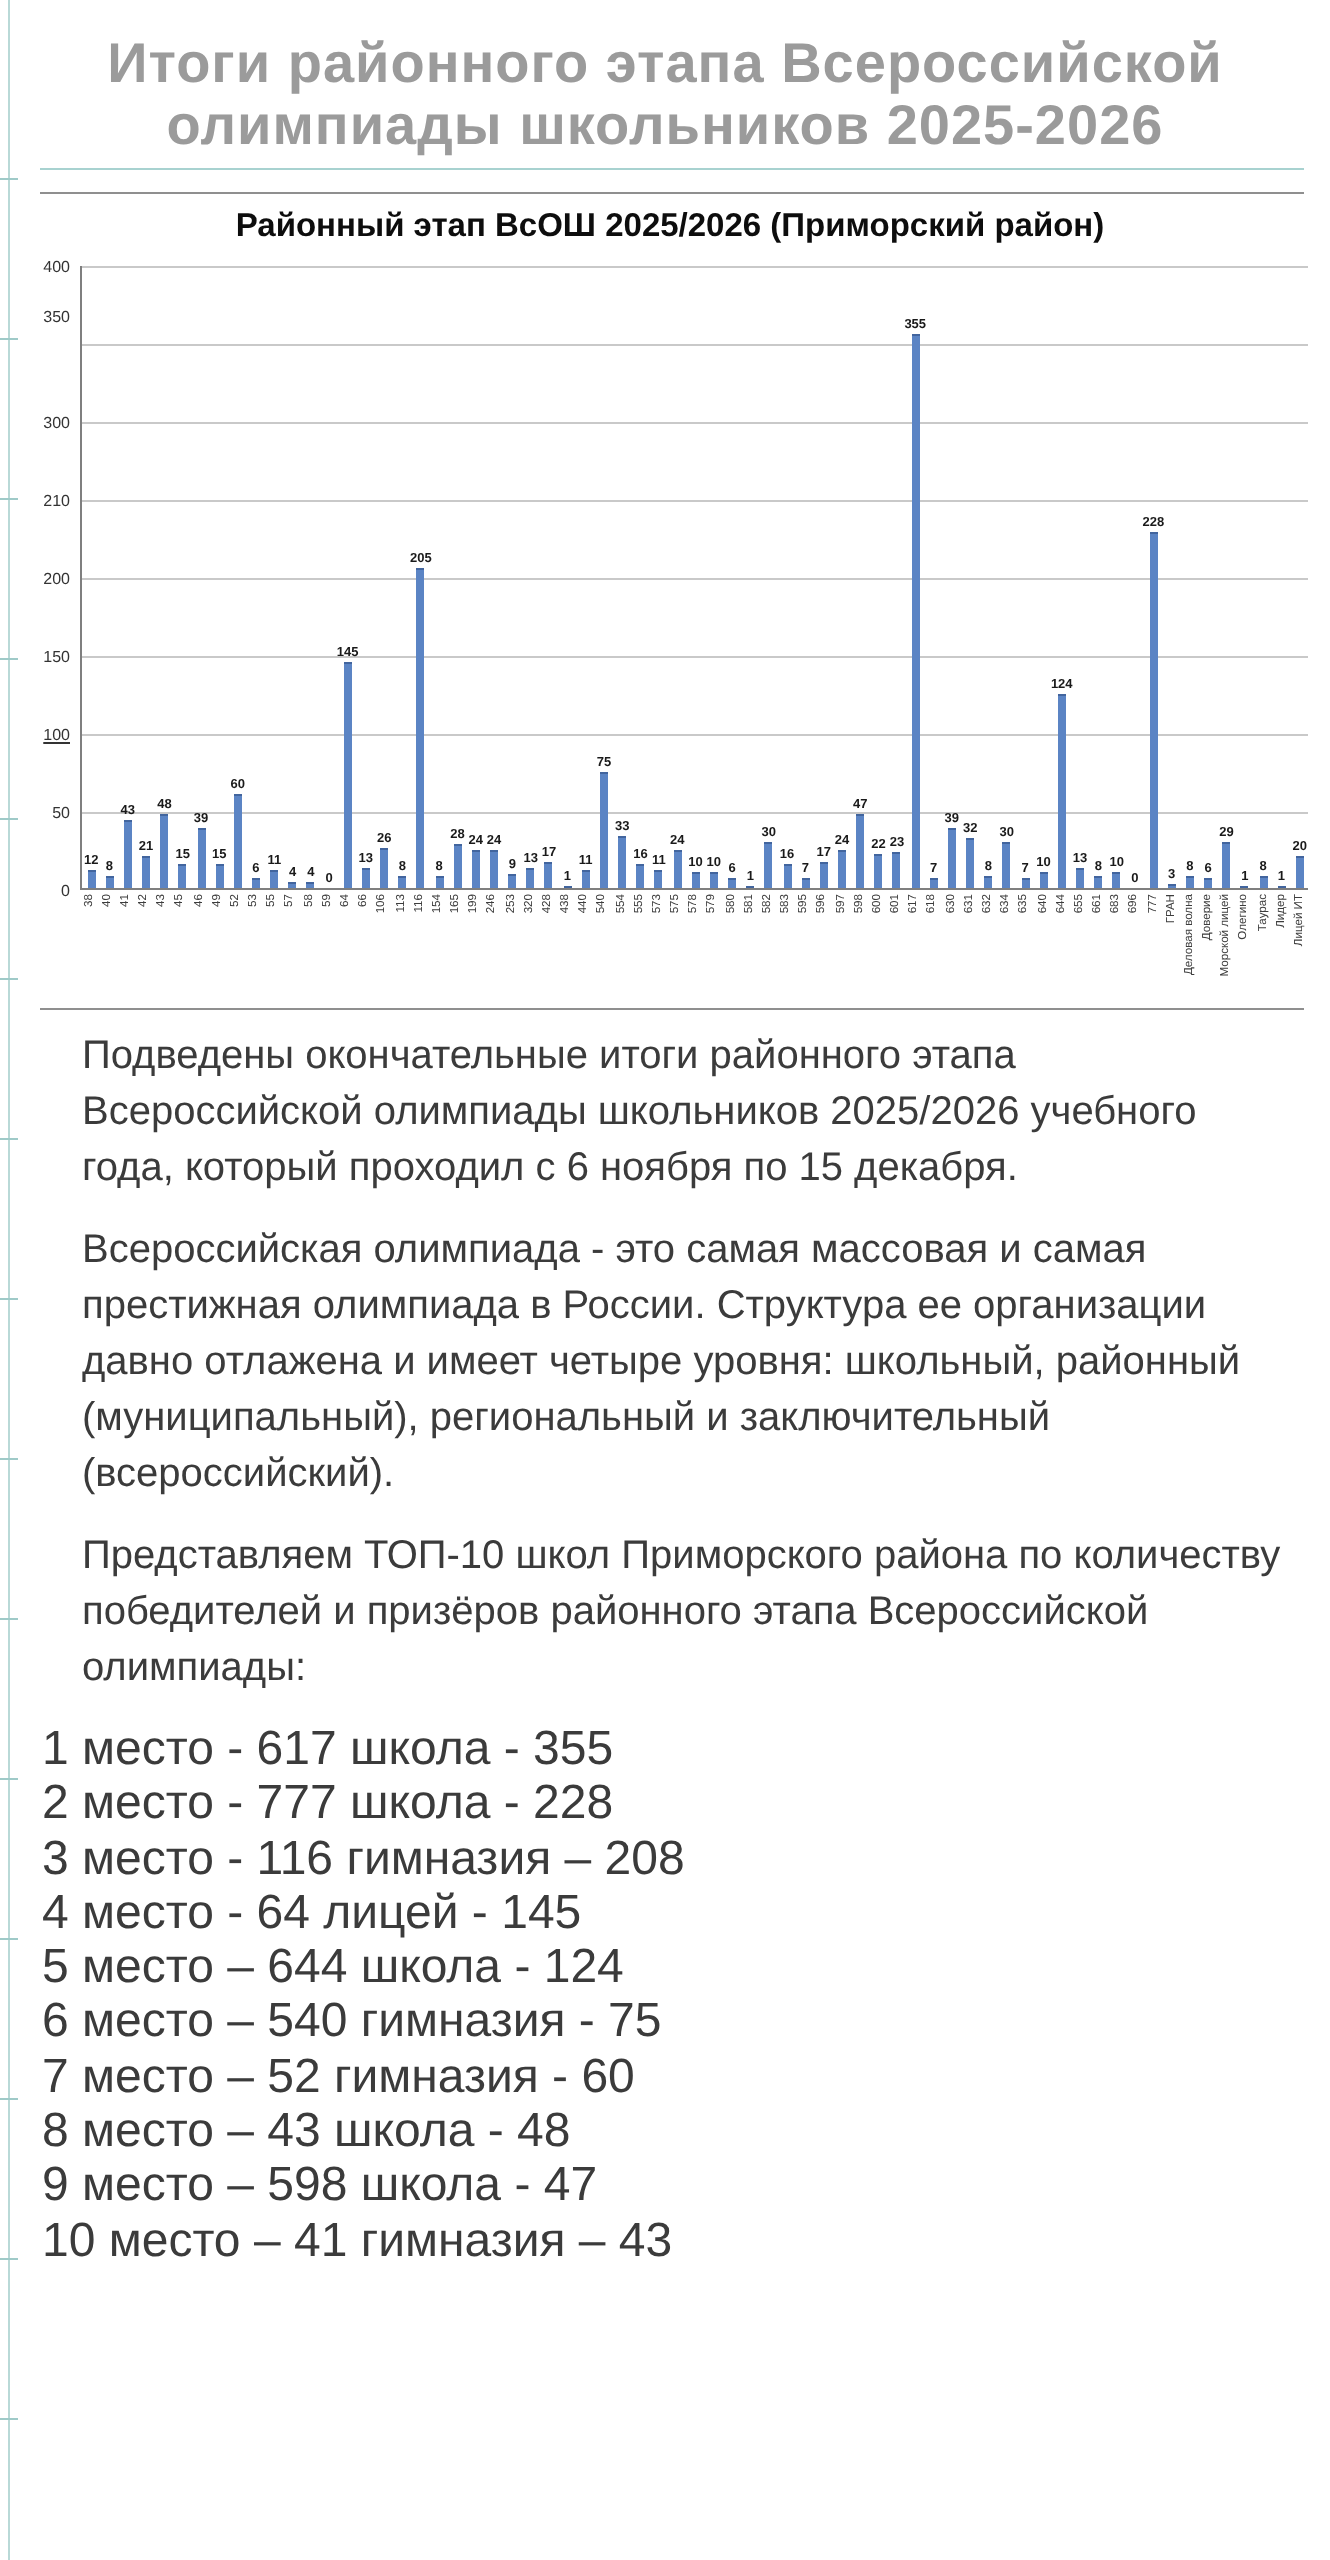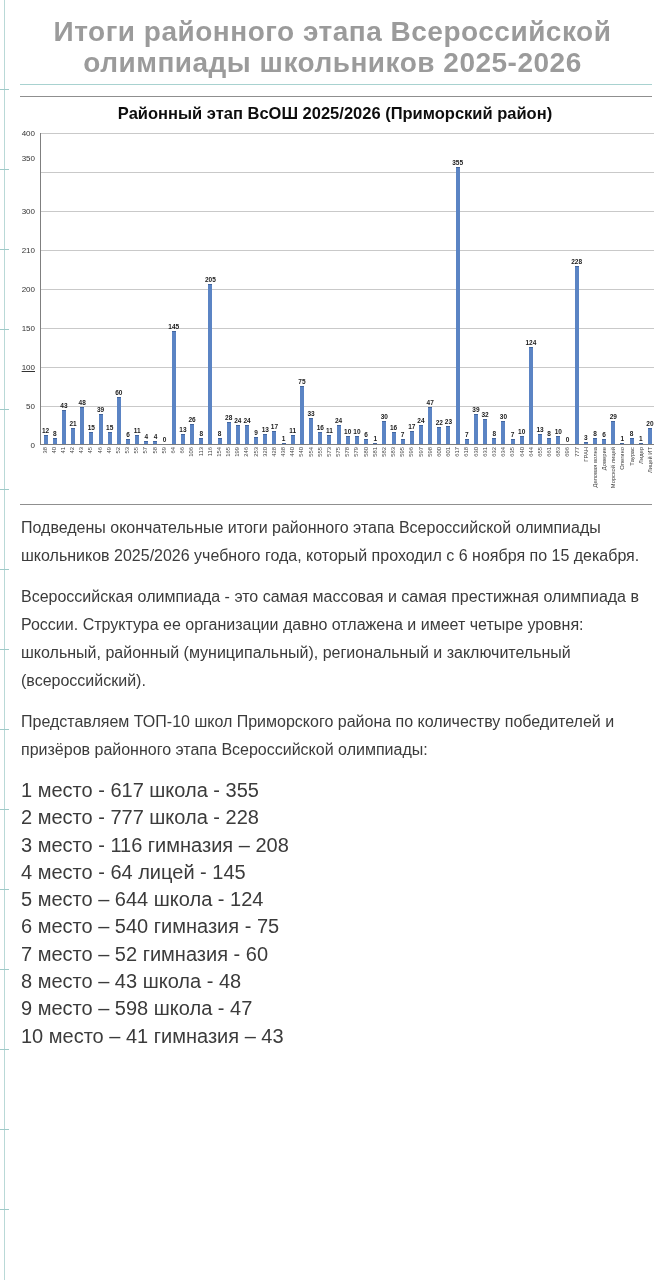--- a/index.html
+++ b/index.html
@@ -34,23 +34,23 @@
   .bval { font-size:6.5px; font-weight:bold; color:#1a1a1a; white-space:nowrap; margin-bottom:1px; line-height:7px; }
   .bar { width:4px; background:#5b84c4; border-top:1px solid #42659e; }
   .xspacer { height:52px; }
   .x-axis-labels { display:flex; height:52px; }
   .xslot { flex:1 1 0; min-width:0; display:flex; justify-content:center; align-items:flex-start; }
   .xlab { writing-mode:vertical-rl; transform:rotate(180deg); font-size:5.8px; color:#3d3d3d;
           line-height:6px; margin-top:2px; white-space:nowrap; }
 
   
   .body-text { position:absolute; top:514px; left:21px; width:628px; color:#3b3b3b; }
-  .body-text p { font-size:16px; line-height:28px; margin-bottom:13px; }
+  .body-text p { font-size:20px; line-height:28px; margin-bottom:13px;margin-left:20px; }
   .top10 { margin-top:2px; }
-  .top10 div { font-size:20px; line-height:27.3px; }
+  .top10 div { font-size:24px; line-height:27.3px; }
 </style>
 </head>
 <body>
 
 <div class="sheet">
 
   <div class="ruler-line"></div>
   <div class="ruler-ticks"></div>
 
   <div class="page-title">

